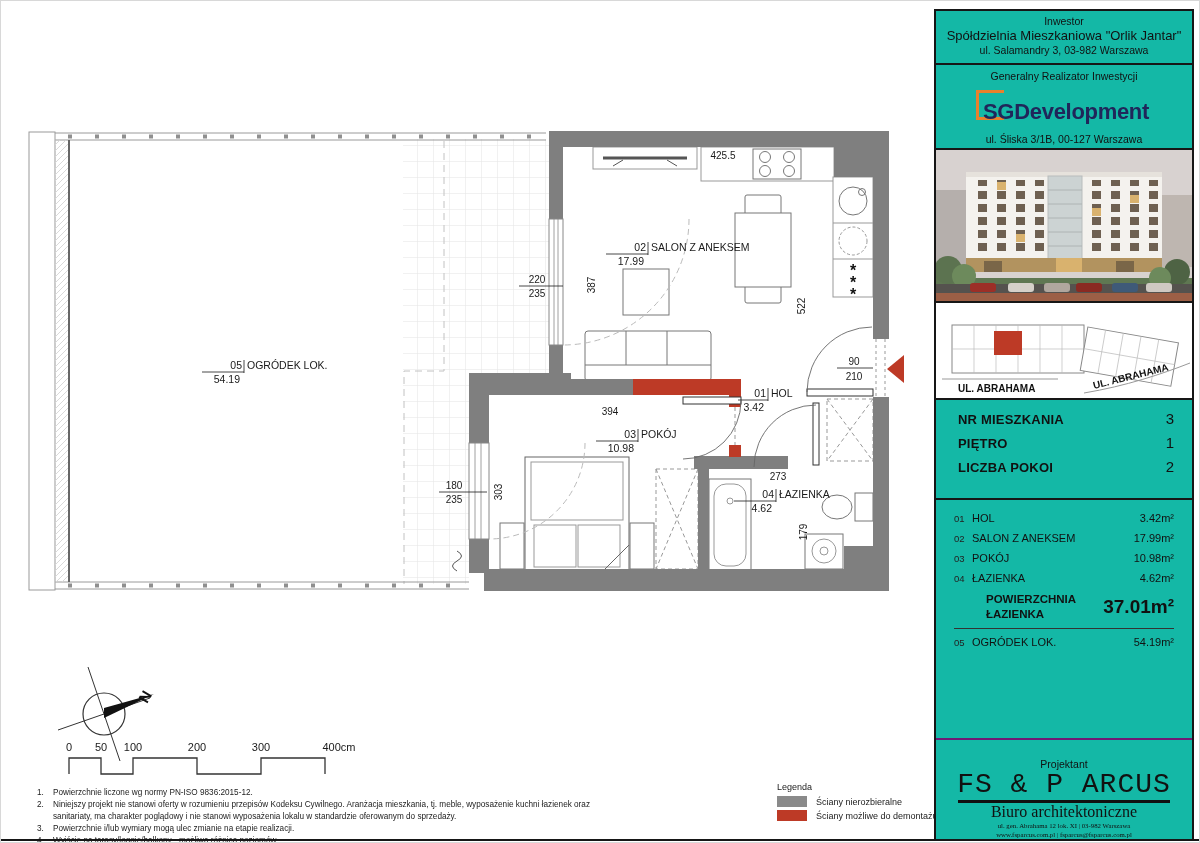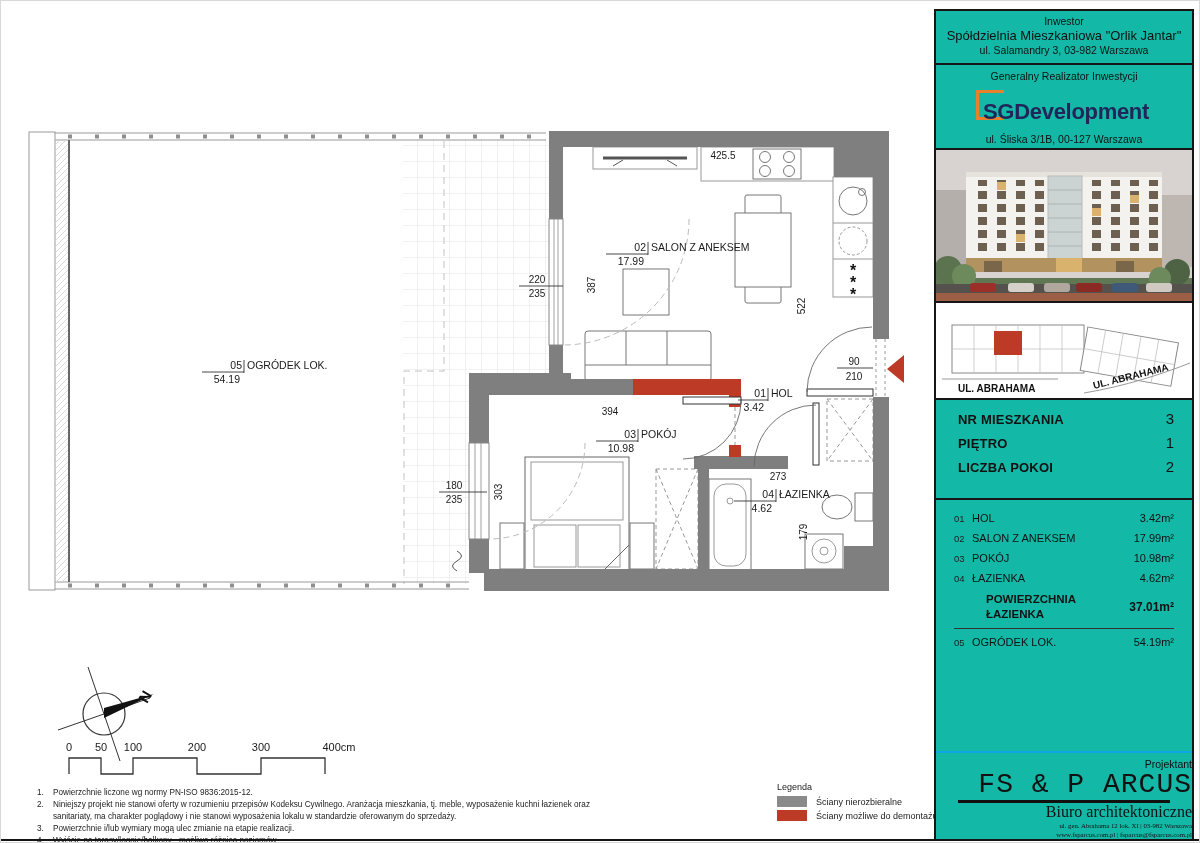--- a/index.html
+++ b/index.html
@@ -40,24 +40,24 @@
   .ui-row{display:flex;justify-content:space-between;align-items:baseline;margin-bottom:7px;}
   .ui-label{font-size:13px;font-weight:bold;color:#111;letter-spacing:0.2px;}
   .ui-value{font-size:15px;color:#111;padding-right:4px;}
   .sec-roomtable{padding:12px 18px 0 18px;}
   .rt-row{display:flex;align-items:baseline;margin-bottom:8px;}
   .rt-no{font-size:9.5px;color:#222;width:18px;flex:0 0 18px;}
   .rt-name{font-size:11px;color:#111;flex:1;}
   .rt-area{font-size:11px;color:#111;}
   .rt-total{display:flex;align-items:center;margin:2px 0 6px 0;}
   .rt-total-label{font-size:11.5px;font-weight:bold;color:#111;flex:1;line-height:1.3;margin-left:32px;}
-  .rt-total-value{font-size:12px;font-weight:bold;color:#111;}
+  .rt-total-value{font-size:19px;font-weight:bold;color:#111;}
   .rt-sep{border-top:1.5px solid #333;margin:0 0 7px 0;}
   .spacer{flex:1;}
-  .sec-architect{flex:0 0 68px;border-top:2px solid #0ea5e9;text-align:right;padding-top:5px;}
+  .sec-architect{flex:0 0 68px;border-top:2px solid #701a75;text-align:center;padding-top:18px;}
   .arch-label{font-size:10.5px;color:#111;}
   .arch-name{font-family:Liberation Mono, monospace;font-size:28px;color:#111;letter-spacing:1px;line-height:1.05;}
   .arch-line{width:212px;border-top:3px solid #111;margin:0 auto 1px auto;}
   .arch-sub{font-family:"Liberation Serif",serif;font-size:16px;color:#111;line-height:1.0;}
   .arch-addr{font-family:"Liberation Serif",serif;font-size:6.8px;color:#111;line-height:1.35;margin-top:1px;}
   text{font-family:"Liberation Sans",sans-serif;}
 </style>
 </head>
 <body>
 

